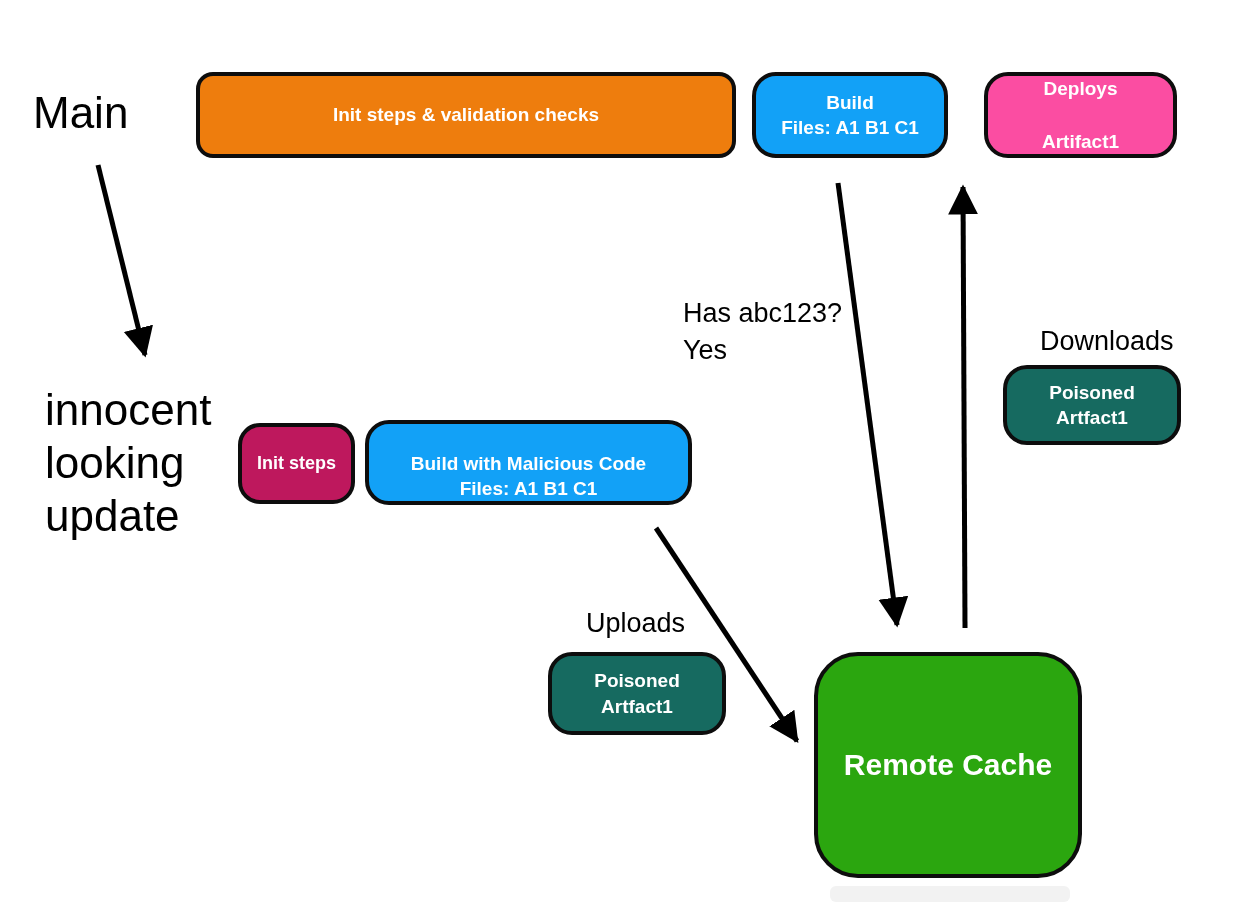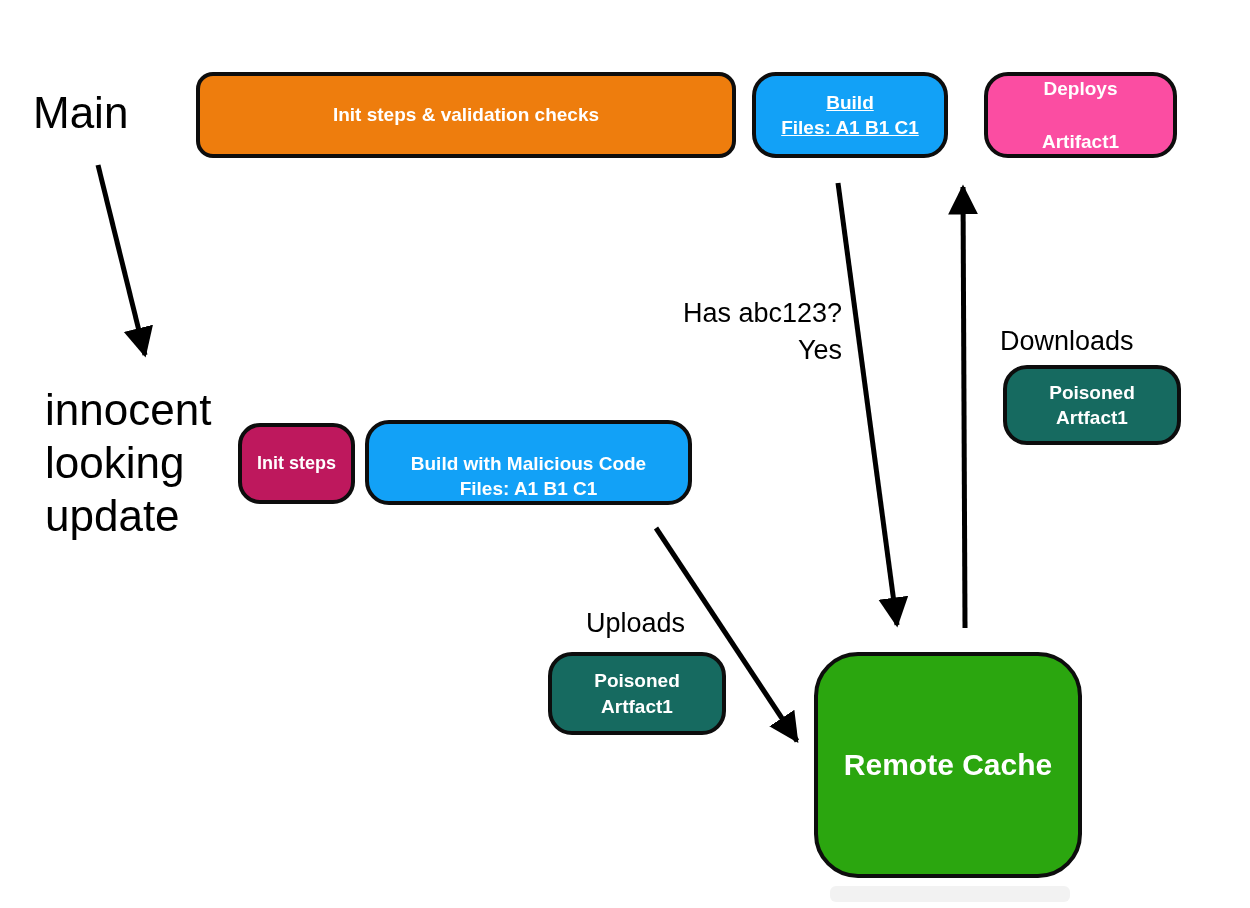--- a/index.html
+++ b/index.html
@@ -27,37 +27,37 @@
     color: #ffffff;
     font-weight: bold;
     text-align: center;
     display: flex;
     flex-direction: column;
     align-items: center;
     justify-content: center;
     line-height: 1.32;
   }
   #node-init-validation { left: 196px; top: 72px;  width: 540px; height: 86px; font-size: 19px; border-radius: 17px; }
-  #node-build-main      { left: 752px; top: 72px;  width: 196px; height: 86px; font-size: 19px; border-radius: 24px; text-decoration: underline; }
+  #node-build-main      { left: 752px; top: 72px;  width: 196px; height: 86px; font-size: 19px; border-radius: 24px; }
   #node-deploys         { left: 984px; top: 72px;  width: 193px; height: 86px; font-size: 19px; border-radius: 24px; gap: 28px; }
   #node-init-steps      { left: 238px; top: 423px; width: 117px; height: 81px; font-size: 18px; border-radius: 22px; }
   #node-build-malicious { left: 365px; top: 420px; width: 327px; height: 85px; font-size: 19px; border-radius: 24px; justify-content: flex-end; }
   #node-poisoned-upload   { left: 548px;  top: 652px; width: 178px; height: 83px; font-size: 19px; border-radius: 24px; }
   #node-poisoned-download { left: 1003px; top: 365px; width: 178px; height: 80px; font-size: 19px; border-radius: 24px; }
   #node-remote-cache    { left: 814px; top: 652px; width: 268px; height: 226px; font-size: 30px; border-radius: 44px; }
 
   .text-label {
     position: absolute;
     color: #000000;
     white-space: nowrap;
   }
   #label-main      { left: 33px;   top: 88px;  font-size: 44px; }
   #label-update    { left: 45px;   top: 383px; font-size: 44px; line-height: 53px; }
-  #label-has-hash  { left: 683px;  top: 295px; font-size: 27px; line-height: 37px; text-align: right; }
-  #label-downloads { left: 1000px; top: 326px; font-size: 27px; }
+  #label-has-hash  { left: 683px;  top: 295px; font-size: 27px; line-height: 37px; }
+  #label-downloads { left: 1040px; top: 326px; font-size: 27px; }
   #label-uploads   { left: 586px;  top: 608px; font-size: 27px; }
 
   #shadow-strip {
     position: absolute;
     left: 830px; top: 886px;
     width: 240px; height: 16px;
     background: #f2f2f2;
     border-radius: 6px;
   }
 </style>

